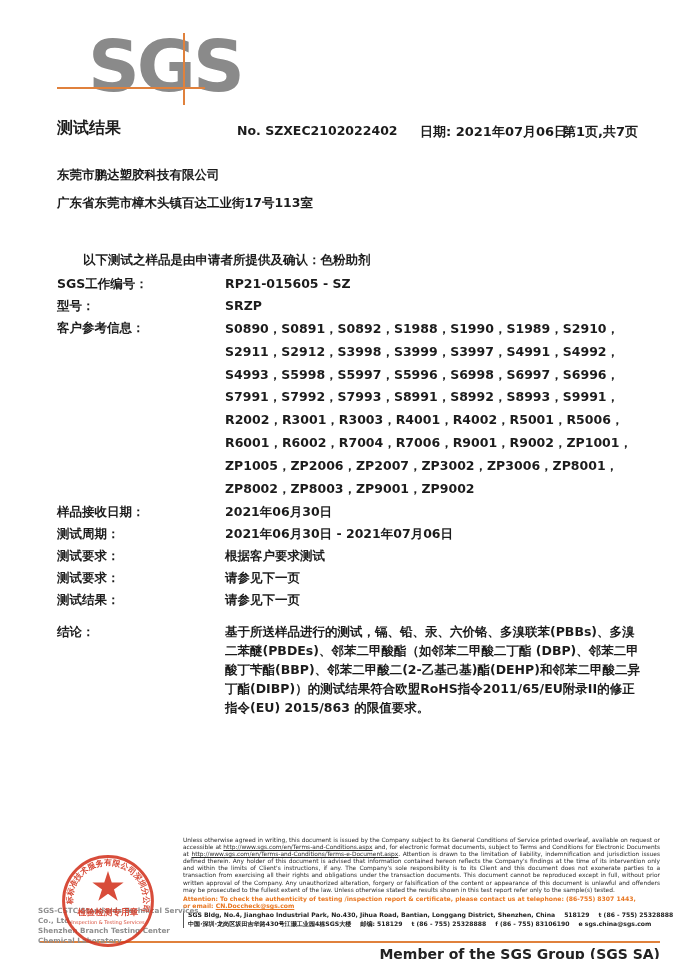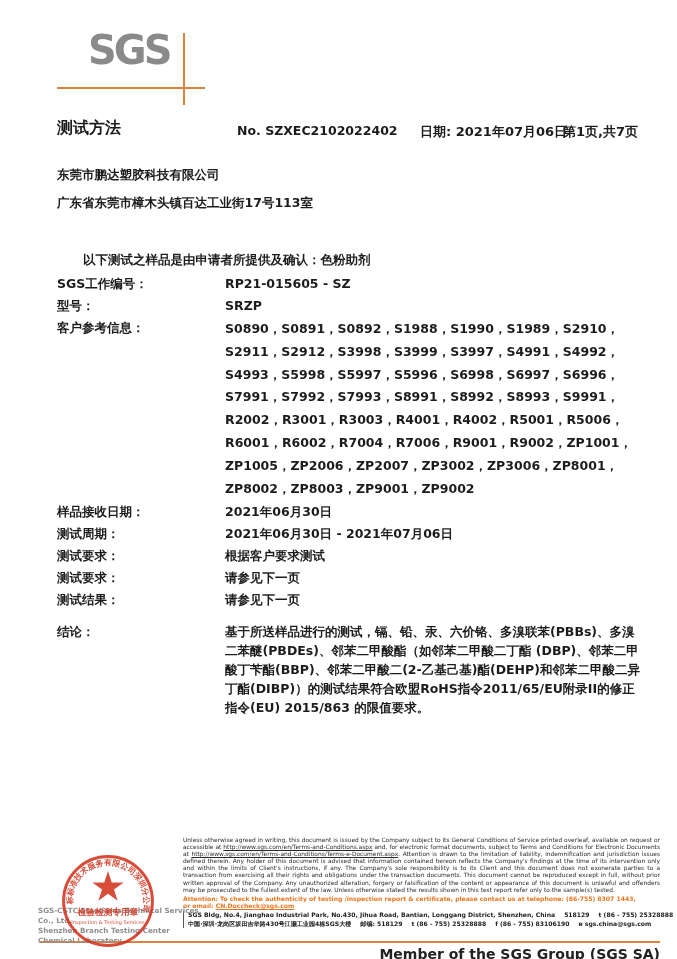--- a/index.html
+++ b/index.html
@@ -7,21 +7,21 @@
     position:relative;
     width:677px;height:959px;
     background:#ffffff;
     font-family:"DejaVu Sans","Liberation Sans",sans-serif;
     color:#1c1c1c;
     overflow:hidden;
   }
   
   .logo-text{
     position:absolute;left:88px;top:30px;
-    font-size:40px;font-weight:bold;color:#8a8a8a;
+    font-size:72px;font-weight:bold;color:#8a8a8a;
     letter-spacing:-3px;line-height:1;
   }
   .logo-hline{position:absolute;left:57px;top:87px;width:148px;height:2px;background:#e0813c;}
   .logo-vline{position:absolute;left:183px;top:33px;width:2px;height:72px;background:#e0813c;}
   
   .doc-title{position:absolute;left:57px;top:118px;font-size:16px;font-weight:700;}
   .report-no{position:absolute;left:237px;top:123px;font-size:12.5px;font-weight:600;}
   .report-date{position:absolute;left:420px;top:123px;font-size:13px;font-weight:600;}
   .page-info{position:absolute;left:563px;top:123px;font-size:13px;font-weight:700;}
   
@@ -60,21 +60,21 @@
 </style>
 </head>
 <body>
 
 <div class="page">
 
   <div class="logo-text">SGS</div>
   <div class="logo-hline"></div>
   <div class="logo-vline"></div>
 
-  <div class="doc-title">测试方法</div>
+  <div class="doc-title">测试结果</div>
   <div class="report-no">No. SZXEC2102022402</div>
   <div class="report-date">日期: 2021年07月06日</div>
   <div class="page-info">第1页,共7页</div>
 
   <div class="company">东莞市鹏达塑胶科技有限公司</div>
   <div class="company-addr">广东省东莞市樟木头镇百达工业街17号113室</div>
 
   <div class="content">
     <div class="intro">以下测试之样品是由申请者所提供及确认：色粉助剂</div>
 

